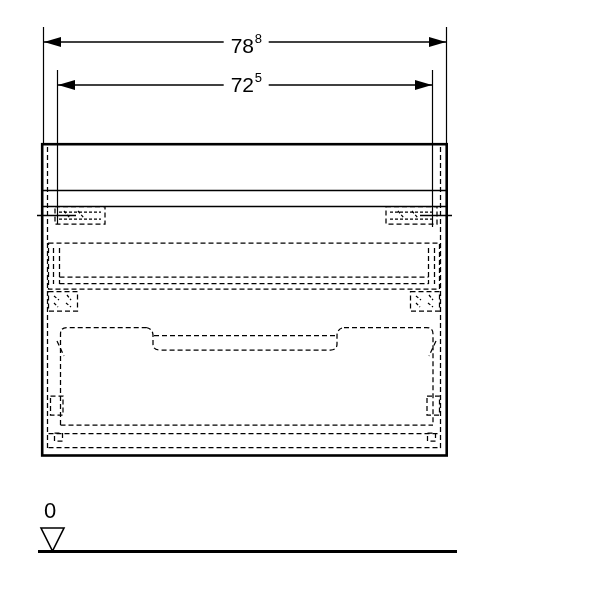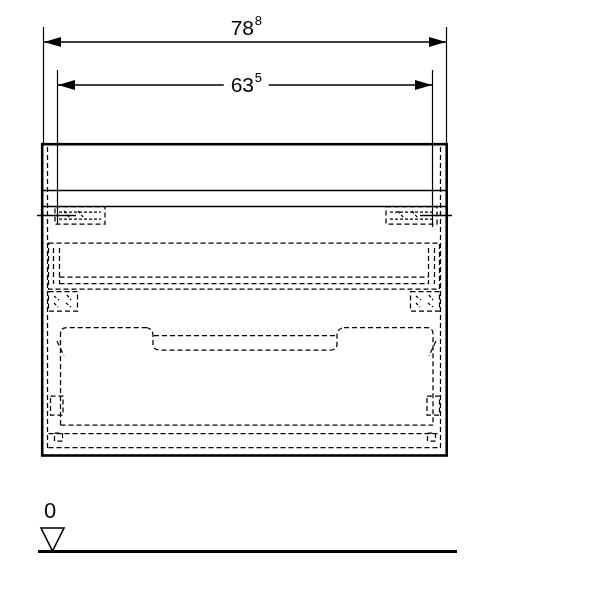--- a/index.html
+++ b/index.html
@@ -124,19 +124,19 @@
       <line x1="48.5" y1="433.5" x2="440" y2="433.5"></line>
       <line x1="48.5" y1="447.5" x2="441" y2="447.5"></line>
     </g>
 
     <g>
       <polygon points="41,528 64,528 52.5,551" fill="#ffffff" stroke="#000" stroke-width="1.6"></polygon>
       <line x1="38" y1="551.5" x2="457" y2="551.5" stroke="#000" stroke-width="3"></line>
     </g>
   </svg>
 
-  <div class="dim-label" style="left:246px;top:28px;"><span>78</span><sup>8</sup></div>
+  <div class="dim-label" style="left:246px;top:46px;"><span>78</span><sup>8</sup></div>
 
-  <div class="dim-label" style="left:246px;top:85px;"><span>63</span><sup>5</sup></div>
+  <div class="dim-label" style="left:246px;top:85px;"><span>72</span><sup>5</sup></div>
 
   <div class="datum-label" style="left:50px;top:511px;">0</div>
 
 </div>
 
 </body></html>

